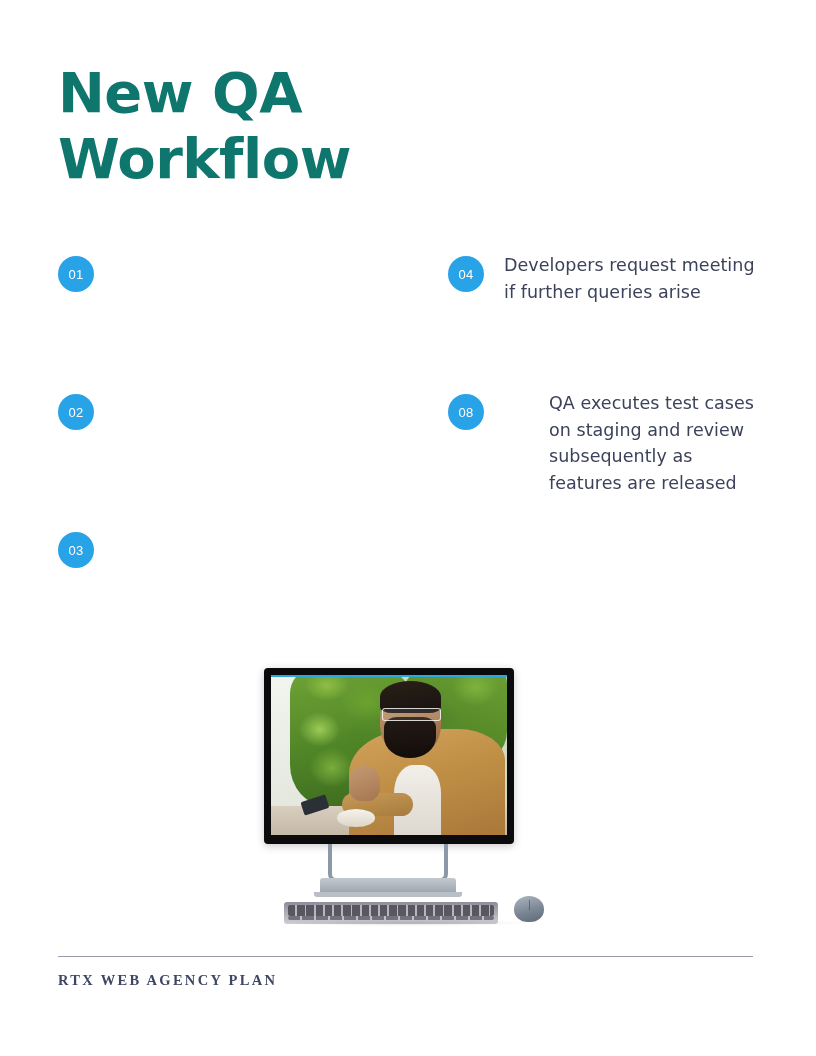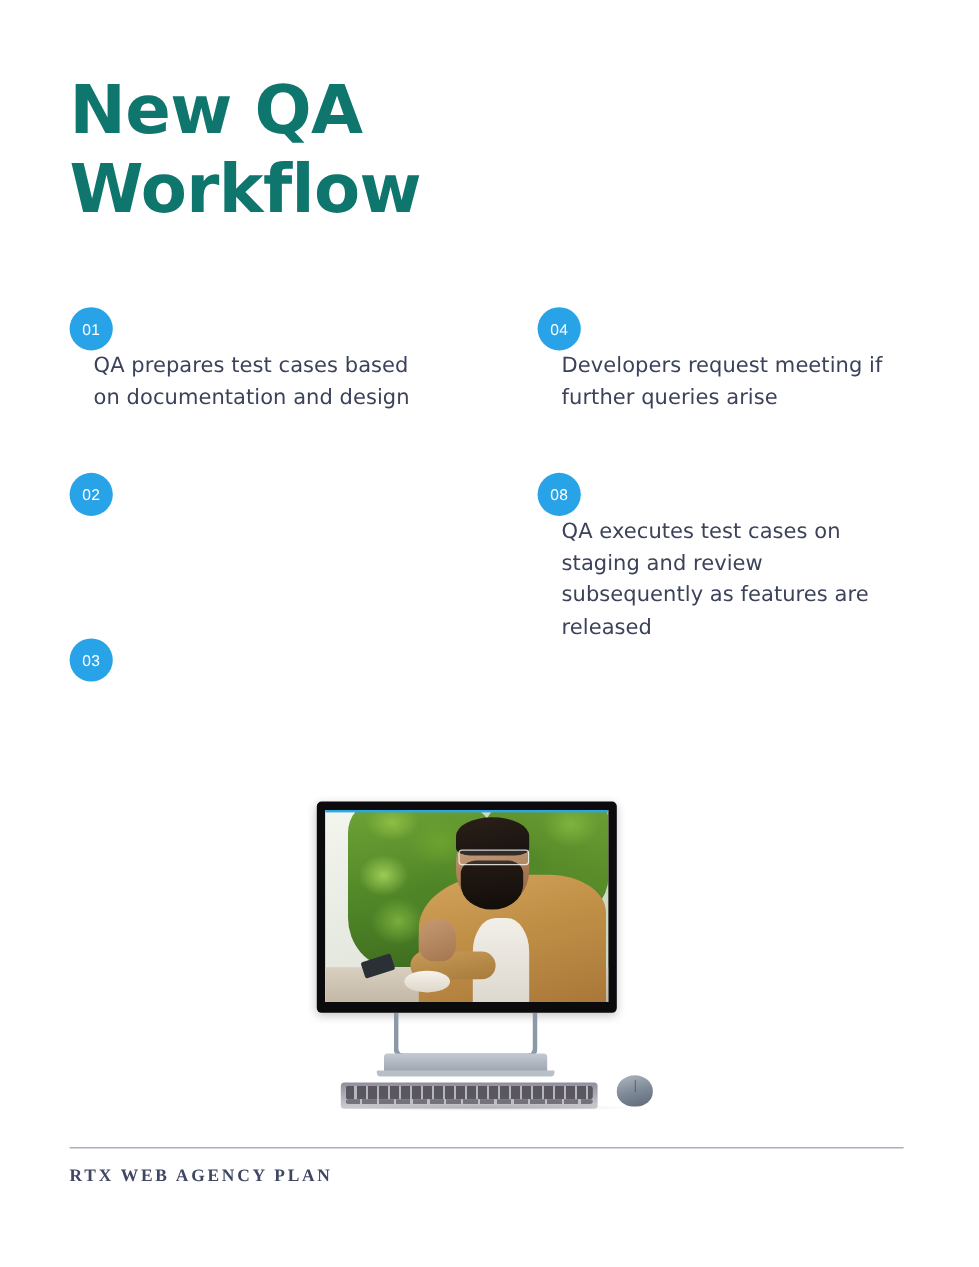--- a/index.html
+++ b/index.html
@@ -50,21 +50,20 @@
     position: absolute;
     top: 0;
   }
   .col-left  { left: 0px;   width: 350px; }
   .col-right { left: 390px; width: 320px; }
 
   .step {
     position: absolute;
     display: flex;
     align-items: flex-start;
-    flex-direction: column;
   }
   .step-badge {
     flex: 0 0 auto;
     width: 36px;
     height: 36px;
     border-radius: 50%;
     background: #29A3E8;
     color: #ffffff;
     font-family: "Liberation Sans", sans-serif;
     font-size: 13px;
@@ -81,21 +80,21 @@
     font-family: "DejaVu Sans", sans-serif;
     font-size: 17.5px;
     line-height: 26.5px;
     font-weight: 400;
     letter-spacing: 0.05px;
     max-width: 280px;
   }
 
   
   .s1 { top: 0px; }
-  .s2 { top: 138px; }
+  .s2 { top: 138px; gap: 45px; }
   .s3 { top: 276px; }
 
   
   .device {
     position: absolute;
     left: 262px;
     top: 668px;
     width: 292px;
     height: 250px;
   }
@@ -390,21 +389,20 @@
     <div class="title-line">New QA</div>
     <div class="title-line">Workflow</div>
   </div>
 
   <div class="steps">
 
     <div class="col col-left">
 
       <div class="step s1">
         <div class="step-badge">01</div>
-        <div class="step-text">QA prepares test cases based on documentation and design</div>
       </div>
 
       <div class="step s2">
         <div class="step-badge">02</div>
       </div>
 
       <div class="step s3">
         <div class="step-badge">03</div>
       </div>
 

